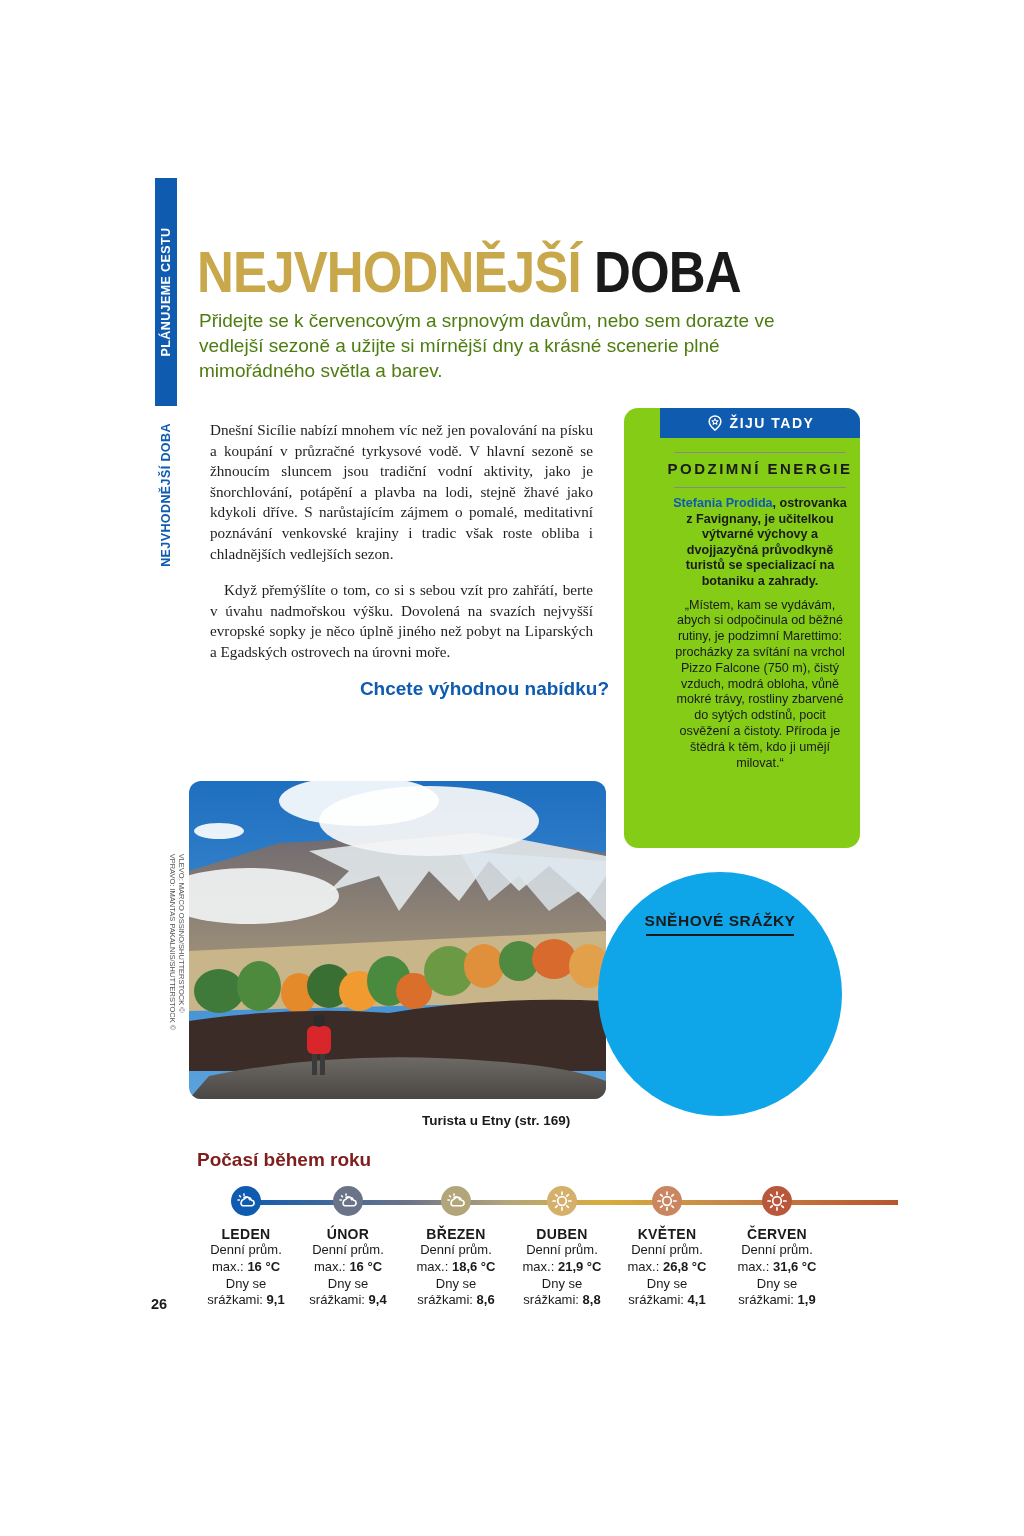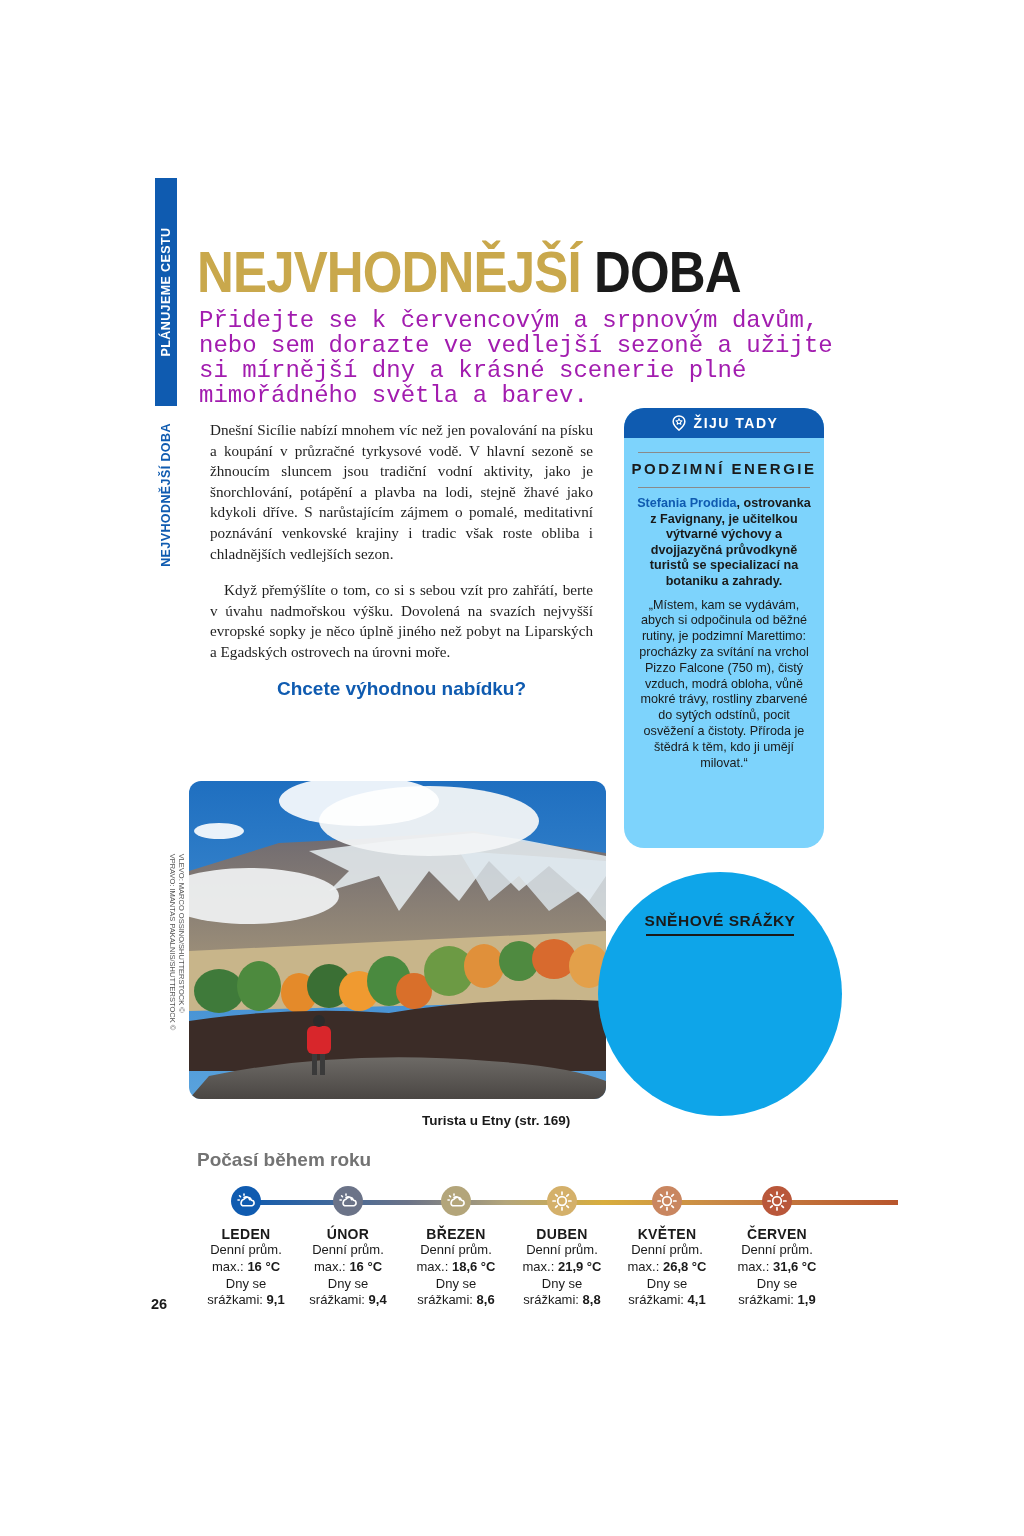--- a/index.html
+++ b/index.html
@@ -33,40 +33,40 @@
     position: absolute; left: 197px; top: 243px; margin: 0;
     font-family: "Liberation Sans", sans-serif; font-weight: bold;
     font-size: 58px; line-height: 1; letter-spacing: -1px;
     transform: scaleX(0.88); transform-origin: left top; white-space: nowrap;
   }
   .title .gold { color: #c9a84c; }
   .title .dark { color: #1a1a1a; }
 
   .intro {
     position: absolute; left: 199px; top: 308px; width: 640px;
-    font-size: 24px; line-height: 25px; color: #a21caf; font-family: Liberation Mono, monospace;
+    font-size: 19px; line-height: 25px; color: #4d7c0f;
   }
 
   
   .body-col {
     position: absolute; left: 194px; top: 404px; width: 415px;
     font-family: "Liberation Serif", serif; font-size: 15.2px; line-height: 20.6px;
     text-align: justify; color: #1f1f1f;
   }
   .body-col p { margin: 16px; }
   .body-col p.indent { text-indent: 14px; }
   .subhead {
     font-family: "Liberation Sans", sans-serif; font-weight: bold;
-    color: #0f5bb0; font-size: 19px; margin: 12px 0 6px 0 !important; text-align: center;
+    color: #0f5bb0; font-size: 19px; margin: 12px 0 6px 0 !important; text-align: right;
   }
 
   
   .local-box {
     position: absolute; left: 624px; top: 408px; width: 200px; height: 440px;
-    background: #7dd3fc; border-radius: 20px; overflow: hidden;
+    background: #84cc16; border-radius: 14px; overflow: hidden; padding-left: 36px;
   }
   .local-header {
     background: #0f5bb0; color: #fff; height: 30px;
     display: flex; align-items: center; justify-content: center; gap: 6px;
     font-weight: bold; font-size: 14px; letter-spacing: 1.5px;
   }
   .local-header svg { width: 18px; height: 18px; }
   .local-rule { height: 1px; background: #8a8a8a; margin: 0 14px; }
   .local-rule.top { margin-top: 14px; }
   .local-title {
@@ -115,21 +115,21 @@
     position: absolute; left: 48px; right: 48px; top: 62px; height: 2px; background: #1a1a1a;
   }
   .snow-text {
     position: absolute; left: 6px; right: 6px; top: 72px; text-align: center;
     font-size: 12.3px; line-height: 15.6px; color: #1a1a1a;
   }
 
   
   .weather-title {
     position: absolute; left: 197px; top: 1149px; font-weight: bold; font-size: 19px;
-    color: #737373;
+    color: #7f1d1d;
   }
   .timeline {
     position: absolute; left: 244px; top: 1200px; width: 654px; height: 5px;
     background: linear-gradient(90deg, #0f5bb0 0%, #6b7388 25%, #b3a57a 40%, #d8ad3d 55%, #c98a46 72%, #b8552c 100%);
   }
   .month {
     position: absolute; top: 1186px; width: 106px; text-align: center;
   }
   .month .icon {
     width: 30px; height: 30px; border-radius: 50%; margin: 0 auto;

